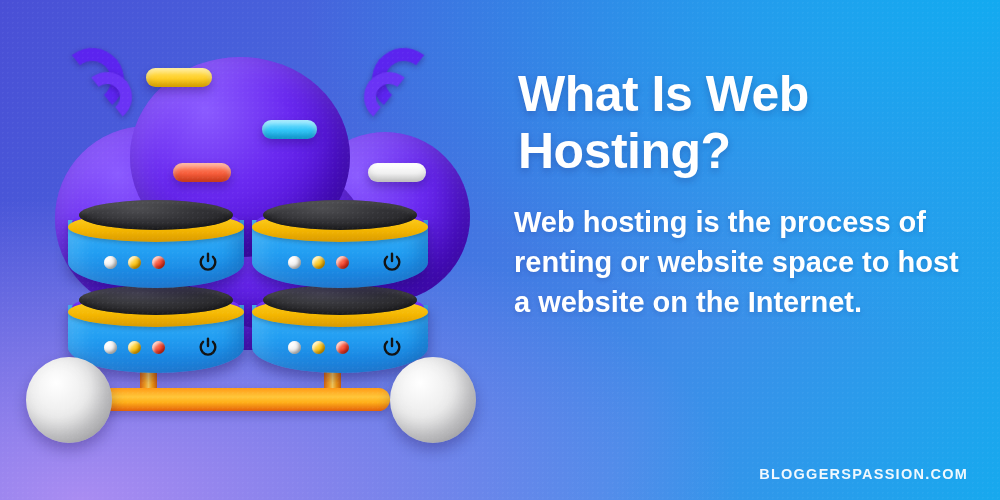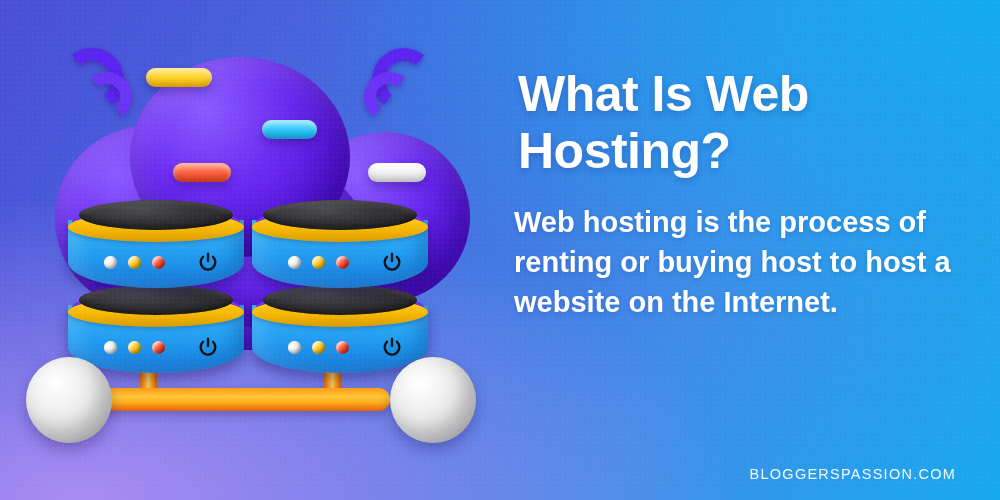--- a/index.html
+++ b/index.html
@@ -49,25 +49,25 @@
     margin: 22px 0 0 0;
     font-size: 29px;
     line-height: 1.38;
     font-weight: 700;
     color: #ffffff;
     text-shadow: 0 2px 5px rgba(20,40,120,.20);
     max-width: 462px;
   }
   .brand {
     position: absolute;
-    right: 44px;
+    right: 32px;
     bottom: 18px;
     font-size: 14.5px;
     letter-spacing: 1.25px;
-    font-weight: 400;
+    font-weight: 700;
     color: rgba(255,255,255,.93);
     padding-left: 17px;
   }
 
   
   .art {
     position: absolute;
     left: 0;
     top: 0;
     width: 500px;
@@ -311,18 +311,18 @@
 
     <div class="bar"></div>
     <div class="ball left"></div>
     <div class="ball right"></div>
   </div>
 
   <div class="noise"></div>
 
   <div class="text-col">
     <h1 class="headline">What Is Web Hosting?</h1>
-    <p class="subcopy">Web hosting is the process of renting or buying host to host a website on the Internet.</p>
+    <p class="subcopy">Web hosting is the process of renting or website space to host a website on the Internet.</p>
   </div>
 
   <div class="brand">BLOGGERSPASSION.COM</div>
 
 </div>
 
 </body></html>

